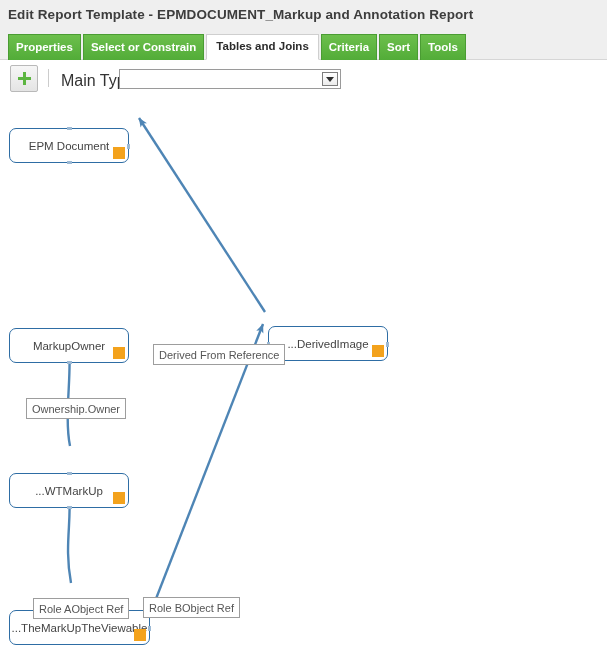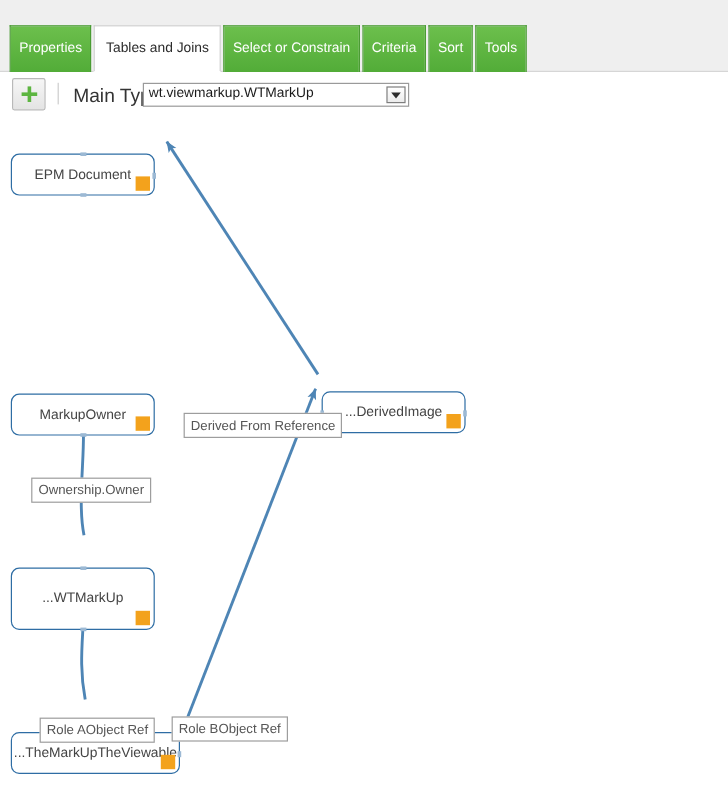--- a/index.html
+++ b/index.html
@@ -38,28 +38,28 @@
   
   #tab-strip {
     position: absolute;
     left: 8px; top: 39px;
     height: 21px;
     display: flex;
     align-items: flex-end;
     gap: 2px;
   }
   .tab {
-    height: 39px;
+    height: 26px;
     box-sizing: border-box;
     padding: 0 7px;
     display: flex;
     align-items: center;
     justify-content: center;
     font-size: 11.5px;
-    font-weight: normal;
+    font-weight: bold;
     color: #ffffff;
     background: #5cb540;
     background: linear-gradient(#6cbf4c, #52ac38);
     border: 1px solid #4a9c33;
     border-bottom: none;
     white-space: nowrap;
     cursor: pointer;
     line-height: 1;
     margin-top: 38px;
   }
@@ -219,41 +219,41 @@
     color: #555555;
     white-space: nowrap;
     z-index: 6;
     cursor: pointer;
   }
 </style>
 </head>
 <body>
 
 <div id="header-band">
+  <div id="page-title">Edit Report Template - EPMDOCUMENT_Markup and Annotation Report</div>
 
   <div id="tab-strip">
     <div class="tab">Properties</div>
+    <div class="tab">Select or Constrain</div>
     <div class="tab active">Tables and Joins</div>
-    <div class="tab">Select or Constrain</div>
     <div class="tab">Criteria</div>
     <div class="tab">Sort</div>
     <div class="tab">Tools</div>
   </div>
 </div>
 
 <div id="toolbar">
   <div id="add-table-button">
     <span id="plus-icon"></span>
   </div>
   <div id="toolbar-separator"></div>
   <div id="main-type-label">Main Type:</div>
 </div>
 
 <div id="main-type-select">
-  <div id="main-type-value">wt.viewmarkup.WTMarkUp</div>
   <div id="select-arrow-box">
     <span id="chevron-down-icon"></span>
   </div>
 </div>
 
 <div id="diagram-canvas">
 
   <svg id="edge-layer" viewBox="0 0 607 573" width="607" height="573">
     <defs>
       <marker id="arrowhead" markerWidth="11" markerHeight="11" refX="9.2" refY="4" orient="auto" markerUnits="userSpaceOnUse">
@@ -285,21 +285,21 @@
     <span class="port bottom"></span>
     <span class="port right"></span>
   </div>
 
   <div class="node" style="left:9px; top:208px; width:120px; height:35px;text-align:center;">
     <span class="node-label">MarkupOwner</span>
     <span class="node-handle"></span>
     <span class="port bottom"></span>
   </div>
 
-  <div class="node" style="left:9px; top:353px; width:120px; height:52px;text-align:center;">
+  <div class="node" style="left:9px; top:353px; width:120px; height:35px;text-align:center;">
     <span class="node-label">...WTMarkUp</span>
     <span class="node-handle"></span>
     <span class="port top"></span>
     <span class="port bottom"></span>
   </div>
 
   <div class="node" style="left:268px; top:206px; width:120px; height:35px;">
     <span class="node-label">...DerivedImage</span>
     <span class="node-handle"></span>
     <span class="port left"></span>

